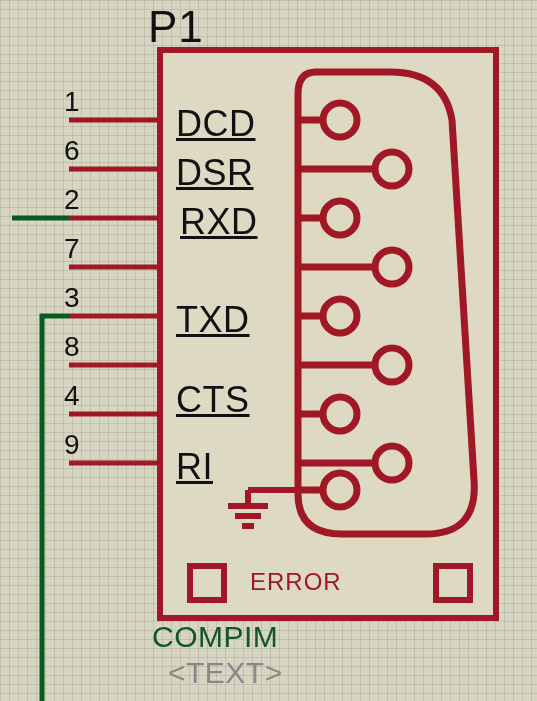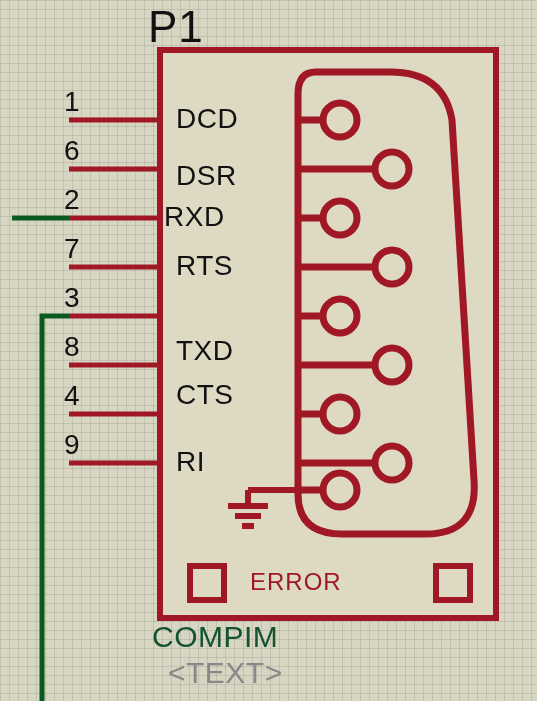--- a/index.html
+++ b/index.html
@@ -34,23 +34,24 @@
     color: #111;
     letter-spacing: 1px;
   }
   .pin-num {
     position: absolute;
     font-size: 28px;
     color: #111;
   }
   .pin-label {
     position: absolute;
-    font-size: 28px;
+    font-size: 36px;
     color: #111;
     letter-spacing: 0.5px;
+    text-decoration: underline;
   }
   .status-text {
     position: absolute;
     font-size: 24px;
     color: #a01826;
     letter-spacing: 1px;
   }
   .part-type {
     position: absolute;
     font-size: 30px;
@@ -147,24 +148,23 @@
   <div class="pin-num" style="left:64px; top:135px;">6</div>
   <div class="pin-num" style="left:64px; top:184px;">2</div>
   <div class="pin-num" style="left:64px; top:233px;">7</div>
   <div class="pin-num" style="left:64px; top:282px;">3</div>
   <div class="pin-num" style="left:64px; top:331px;">8</div>
   <div class="pin-num" style="left:64px; top:380px;">4</div>
   <div class="pin-num" style="left:64px; top:429px;">9</div>
 
   
   <div class="pin-label" style="left:176px; top:103px;">DCD</div>
-  <div class="pin-label" style="left:176px; top:160px;">DSR</div>
-  <div class="pin-label" style="left:164px; top:201px;">RXD</div>
-  <div class="pin-label" style="left:176px; top:250px;">RTS</div>
-  <div class="pin-label" style="left:176px; top:299px;margin-top:36px;">TXD</div>
+  <div class="pin-label" style="left:176px; top:152px;">DSR</div>
+  <div class="pin-label" style="left:180px; top:201px;">RXD</div>
+  <div class="pin-label" style="left:176px; top:299px;">TXD</div>
   <div class="pin-label" style="left:176px; top:348px;margin-top:31px;">CTS</div>
   <div class="pin-label" style="left:176px; top:446px;">RI</div>
 
   
   <div class="status-text" style="left:250px; top:568px;">ERROR</div>
 
   
   <div class="part-type" style="left:152px; top:620px;">COMPIM</div>
   <div class="text-placeholder" style="left:168px; top:656px;">&lt;TEXT&gt;</div>
 

